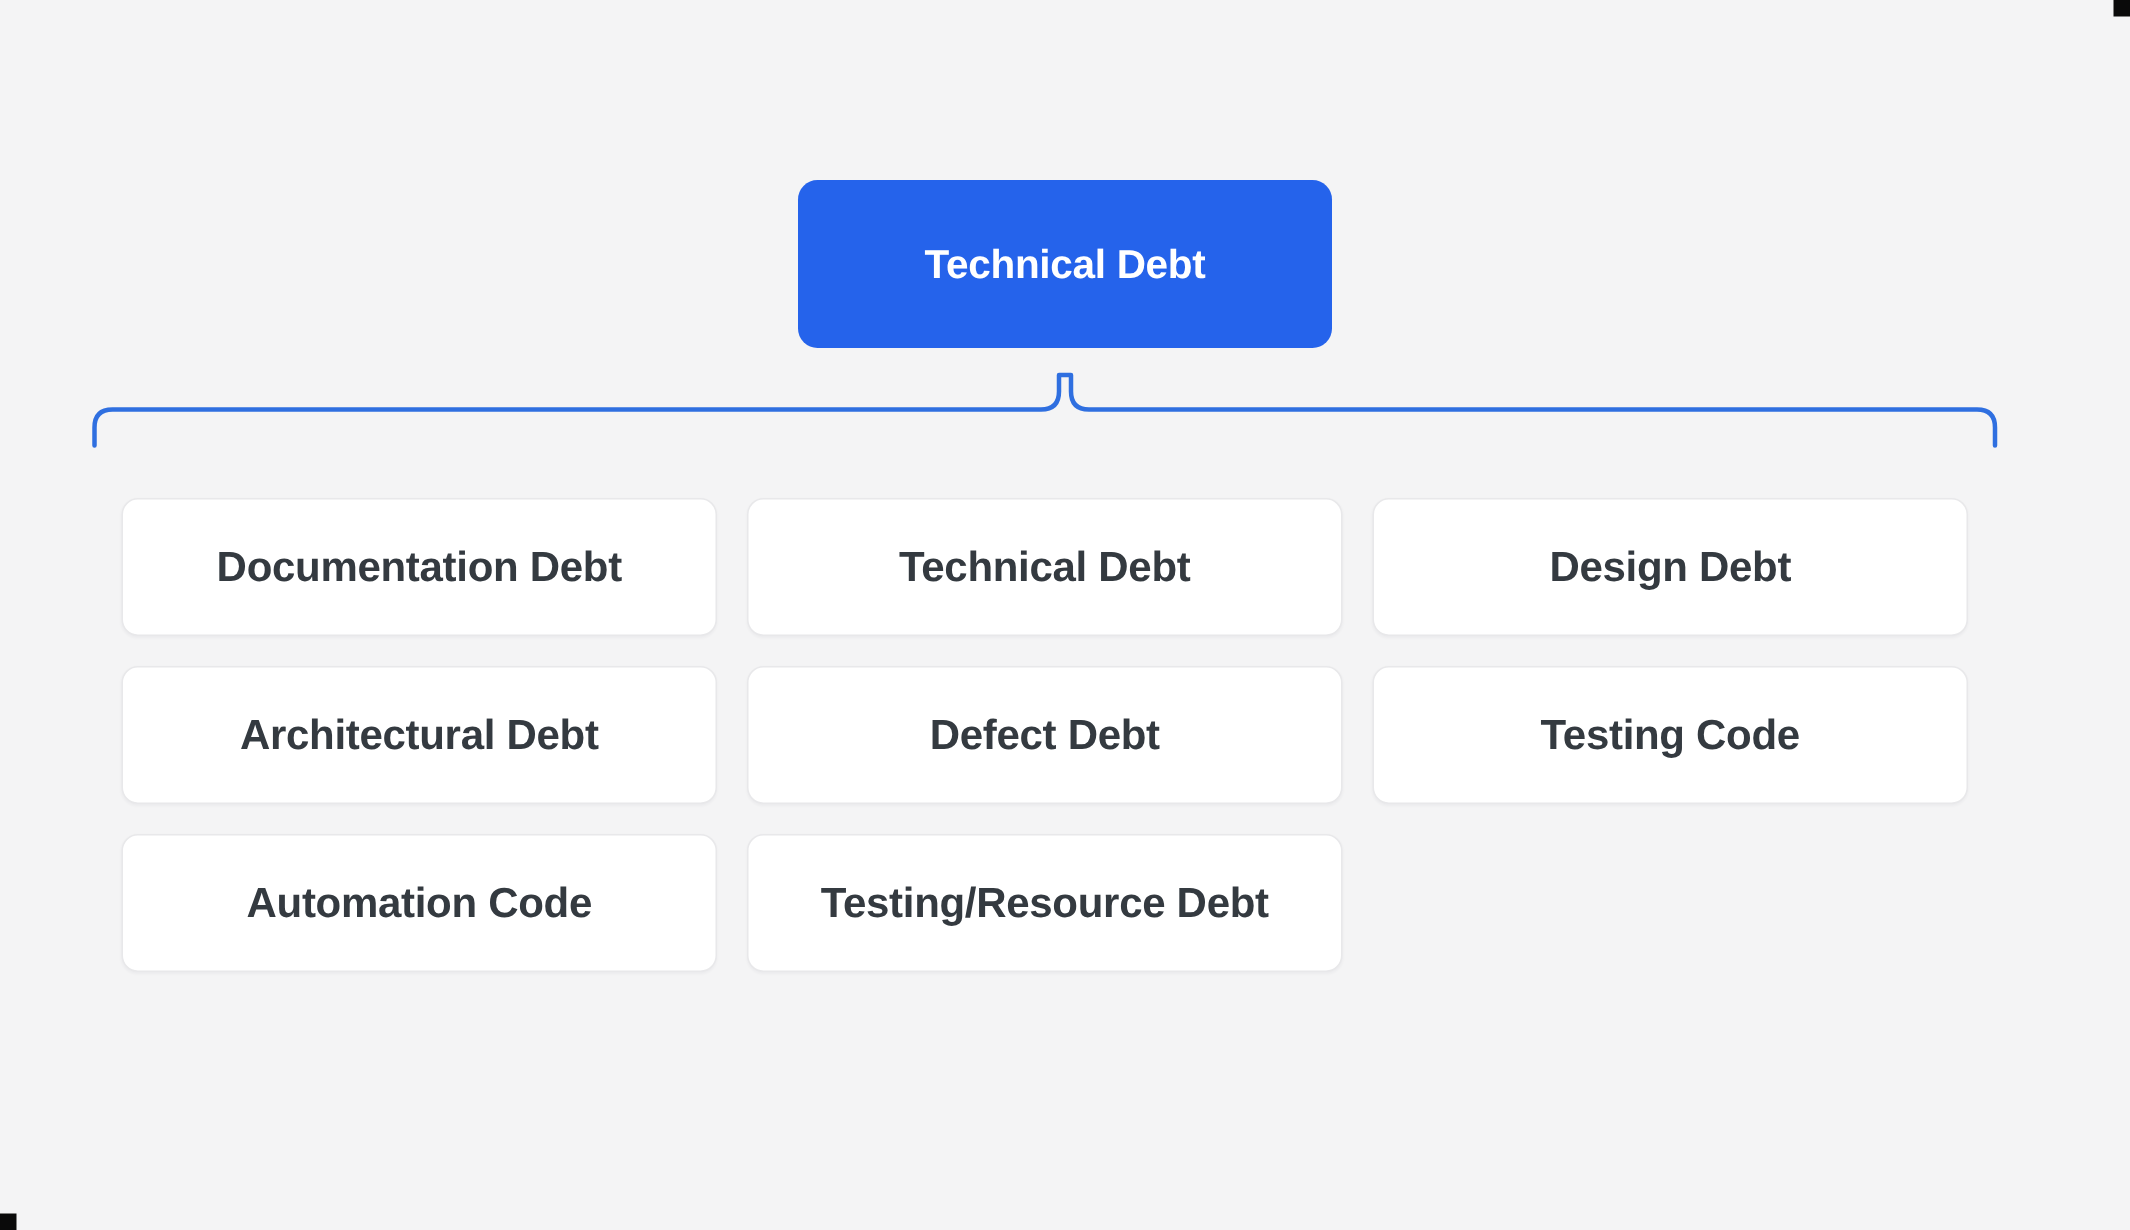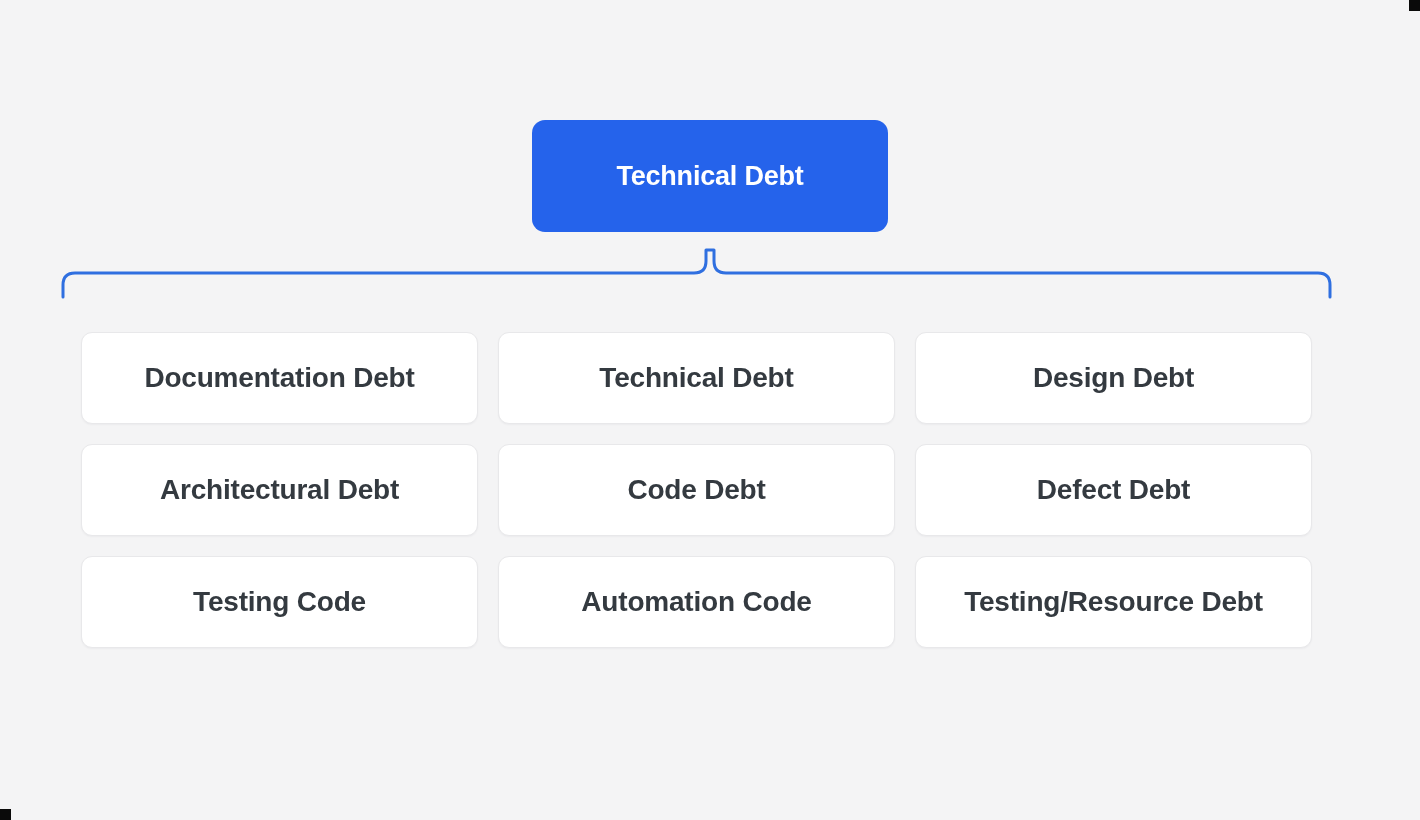--- a/index.html
+++ b/index.html
@@ -139,23 +139,20 @@
     </div>
 
     <div class="branch-card">
       <span class="branch-label">Design Debt</span>
     </div>
 
     <div class="branch-card">
       <span class="branch-label">Architectural Debt</span>
     </div>
 
-    <div class="branch-card">
-      <span class="branch-label">Code Debt</span>
-    </div>
 
     <div class="branch-card">
       <span class="branch-label">Defect Debt</span>
     </div>
 
     <div class="branch-card">
       <span class="branch-label">Testing Code</span>
     </div>
 
     <div class="branch-card">

